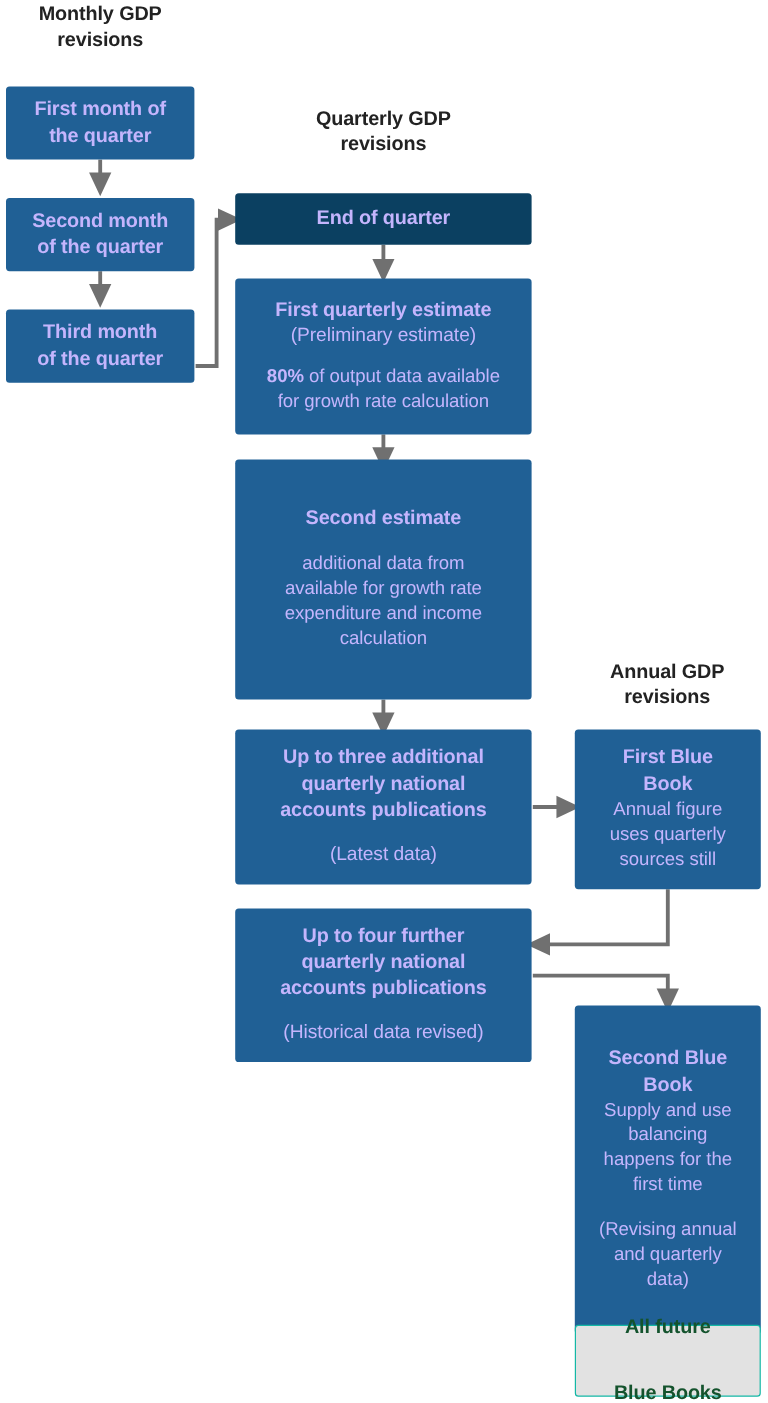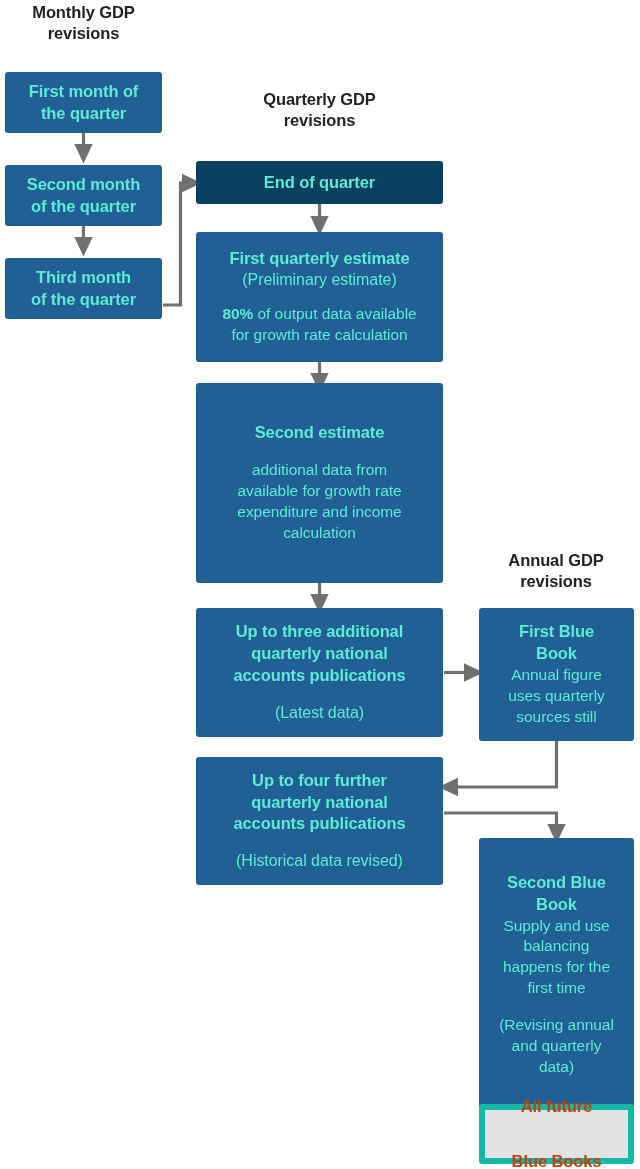--- a/index.html
+++ b/index.html
@@ -34,29 +34,29 @@
   
   .node {
     position: absolute;
     box-sizing: border-box;
     border-radius: 3px;
     display: flex;
     flex-direction: column;
     align-items: center;
     justify-content: center;
     text-align: center;
-    color: #5eead4;
+    color: #c4b5fd;
     padding: 6px 8px;
   }
   .node.blue   { background: #206095; }
   .node.navy   { background: #0b4061; align-items: center; }
   .node.grey   {
     background: #e2e2e2;
-    border: 6px solid #14b8a6;
-    color: #c2410c;
+    border: 1px solid #14b8a6;
+    color: #14532d;
     gap: 33px;
   }
 
   .ttl {
     font-size: 16.5px;
     font-weight: bold;
     line-height: 1.32;
     letter-spacing: -0.1px;
   }
   .sub {

